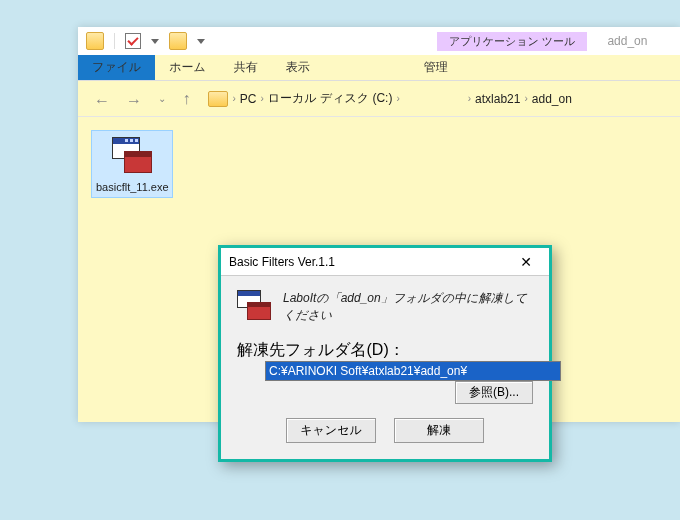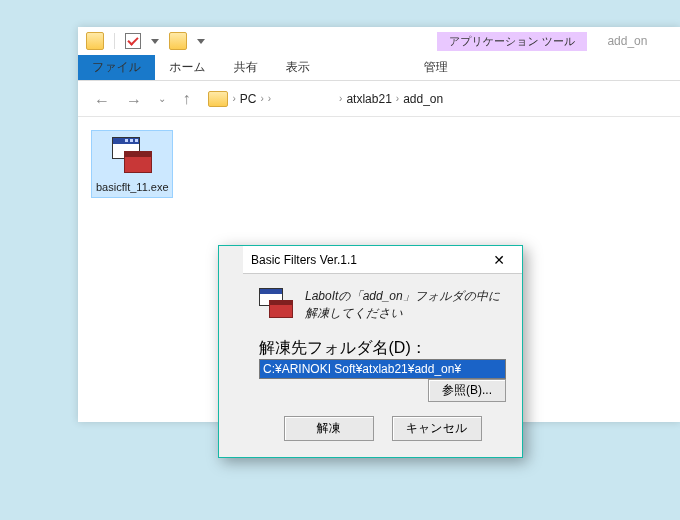--- a/index.html
+++ b/index.html
@@ -1,17 +1,17 @@
 <!DOCTYPE html>
 <html><head>
 <meta charset="utf-8">
 <style>
   * { box-sizing: border-box; margin: 0; padding: 0; font-family: "Yu Gothic UI", "Meiryo", sans-serif; }
   body { background: #c9e6f0; width: 680px; height: 520px; overflow: hidden; position: relative; }
-  .explorer { position: absolute; left: 78px; top: 27px; width: 602px; height: 395px; background: #ffffff; box-shadow: 0 0 8px rgba(0,0,0,0.15); }
+  .explorer { position: absolute; left: 78px; top: 27px; width: 602px; height: 395px; background: #fef9c3; box-shadow: 0 0 8px rgba(0,0,0,0.15); }
   .title-rail { height: 28px; background: #fff; display: flex; align-items: center; padding-left: 8px; gap: 10px; }
   .title-rail .tile { width: 18px; height: 18px; }
   .folder-ic { background: linear-gradient(#ffe9a6,#fccc51); border: 1px solid #d9a93c; border-radius: 2px; }
   .divider { width: 1px; height: 16px; background: #ddd; }
   .check-ic { width: 16px; height: 16px; border: 1.5px solid #777; position: relative; }
   .check-ic::after { content:""; position:absolute; left:2px; top:3px; width:8px; height:4px; border-left:2px solid #d33; border-bottom:2px solid #d33; transform: rotate(-45deg); }
   .chev-down { width:0; height:0; border-left:4px solid transparent; border-right:4px solid transparent; border-top:5px solid #666; }
   .ctx-tab-wrap { margin-left: 222px; display:flex; flex-direction:column; align-items:center; }
   .ctx-header { background:#e9c8ff; font-size:11px; padding:2px 12px; color:#333; }
   .ctx-title { font-size:12px; color:#999; margin-left:10px; align-self:center; }
@@ -35,35 +35,35 @@
   .txt-icon .pen { position:absolute; left:18px; top:10px; width:4px; height:22px; background:#e58a2e; transform:rotate(30deg); }
   .exe-icon { width:44px; height:40px; margin:0 auto 6px; position:relative; }
   .exe-icon .win { position:absolute; width:28px; height:22px; border:1px solid #333; background:#fff; }
   .exe-icon .w1 { left:2px; top:2px; }
   .exe-icon .w1 .bar { height:6px; background:#2b4aa0; display:flex; justify-content:flex-end; gap:2px; padding:1px; }
   .exe-icon .w1 .bar i { width:3px; height:3px; background:#c3d4ff; }
   .exe-icon .w2 { left:14px; top:16px; background:#c83737; border-color:#802020; }
   .exe-icon .w2 .bar { height:5px; background:#802020; }
 
   
-  .dialog { position:absolute; left:218px; top:245px; width:305px; background:#f0f0f0; border:1px solid #14b8a6; box-shadow: 4px 4px 14px rgba(0,0,0,0.35); padding-left: 24px; }
+  .dialog { position:absolute; left:218px; top:245px; width:334px; background:#f0f0f0; border:3px solid #14b8a6; box-shadow: 4px 4px 14px rgba(0,0,0,0.35); }
   .dlg-title { height:28px; background:#fff; display:flex; align-items:center; justify-content:space-between; padding:0 8px; border-bottom:1px solid #ccc; font-size:12px; }
   .dlg-close { font-size:14px; width:30px; text-align:center; }
   .dlg-body { padding: 14px 16px 16px; }
   .dlg-row1 { display:flex; gap:12px; align-items:flex-start; margin-bottom:16px; }
   .dlg-icon { width:34px; height:30px; flex:0 0 auto; position:relative; }
   .dlg-icon .win { position:absolute; width:24px; height:18px; border:1px solid #333; background:#fff; }
   .dlg-icon .wa { left:0; top:0; }
   .dlg-icon .wa .bar { height:5px; background:#2b4aa0; }
   .dlg-icon .wb { left:10px; top:12px; background:#c83737; border-color:#802020; }
   .dlg-icon .wb .bar { height:4px; background:#802020; }
   .dlg-msg { font-size:12px; color:#222;font-style:italic; }
   .dlg-label { font-size:16px; margin-bottom:0; }
   .dlg-input { width:100%; height:20px; border:1px solid #7a7a7a; font-size:12px; padding:1px 3px; background:#fff; }
-  .dlg-input.sel { background:#1a63c7; color:#fff; }
+  .dlg-input.sel { background:#1a63c7; color:#fff;margin-left:28px; }
   .dlg-browse-row { display:flex; justify-content:flex-end; }
   .dlg-btn { font-size:12px; background:#e9e9e9; border:1px solid #999; padding:2px 10px; min-width:78px; box-shadow: 1px 1px 0 #fff inset; }
   .dlg-buttons { display:flex; justify-content:center; gap:18px; margin-top:14px; }
   .dlg-buttons .dlg-btn { min-width:90px; padding:3px 10px; }
 </style>
 </head>
 <body>
 
 <div class="explorer">
   <div class="title-rail">
@@ -88,20 +88,21 @@
   <div class="nav">
     <span class="nav-ar">←</span>
     <span class="nav-ar">→</span>
     <span class="nav-ar" style="font-size:10px;">⌄</span>
     <span class="nav-ar">↑</span>
     <div class="crumb-box">
       <div class="crumb-folder"></div>
       <span class="sep">›</span>
       <span>PC</span>
       <span class="sep">›</span>
+      <span>ローカル ディスク (C:)</span>
       <span class="sep">›</span>
       <span class="spacer"></span>
       <span class="sep">›</span>
       <span>atxlab21</span>
       <span class="sep">›</span>
       <span>add_on</span>
     </div>
   </div>
   <div class="content">
     <div class="file-item sel">
@@ -138,17 +139,17 @@
           </div>
       </div>
       <div class="dlg-msg">LabоItの「add_on」フォルダの中に解凍してください</div>
     </div>
     <div class="dlg-label">解凍先フォルダ名(D)：</div>
     <input class="dlg-input sel" value="C:¥ARINOKI Soft¥atxlab21¥add_on¥" style="">
     <div class="dlg-browse-row">
       <button class="dlg-btn">参照(B)...</button>
     </div>
     <div class="dlg-buttons">
+      <button class="dlg-btn">キャンセル</button>
       <button class="dlg-btn">解凍</button>
-      <button class="dlg-btn">キャンセル</button>
     </div>
   </div>
 </div>
 
 </body></html>

